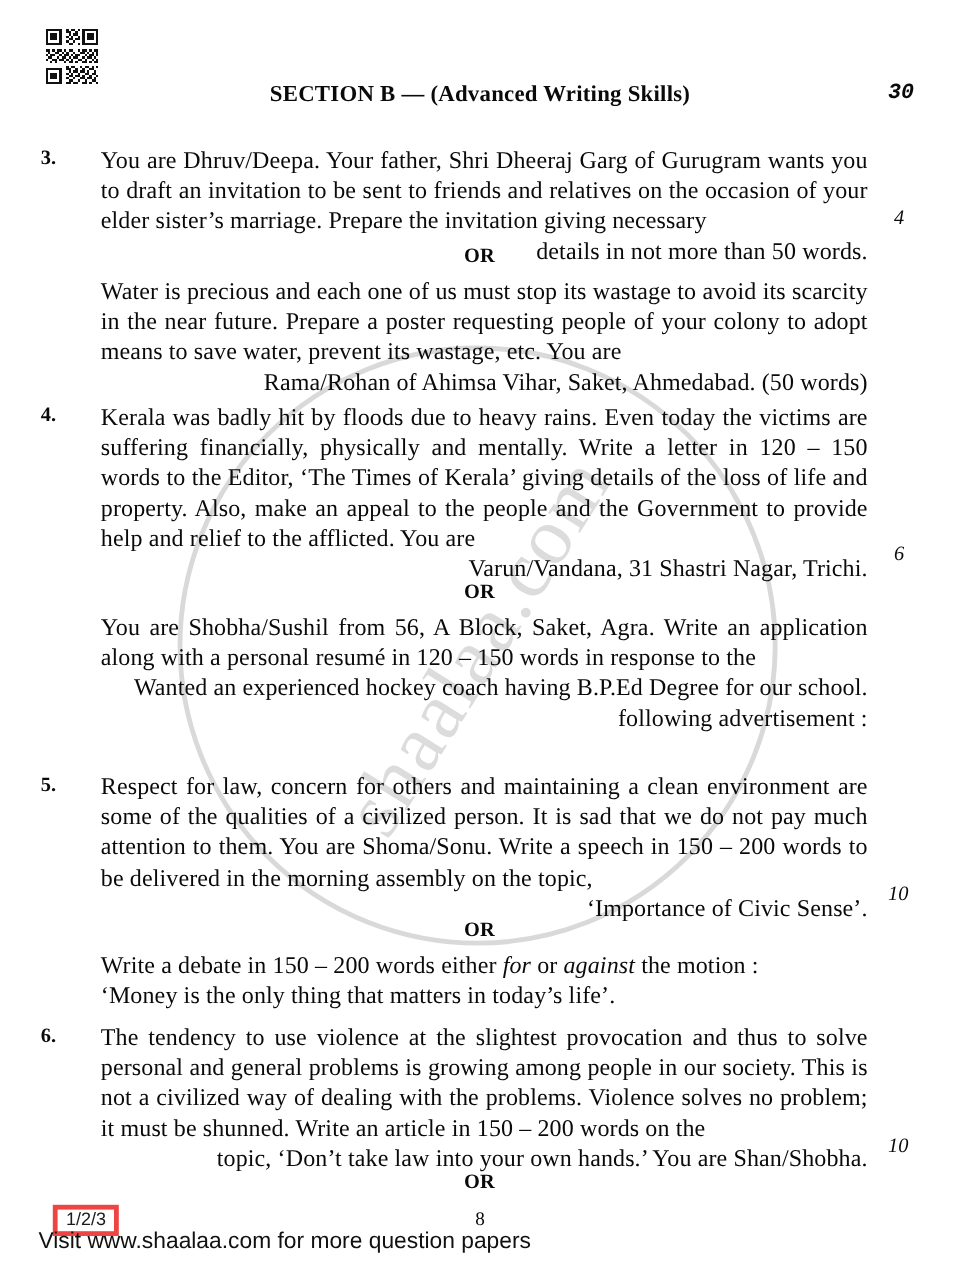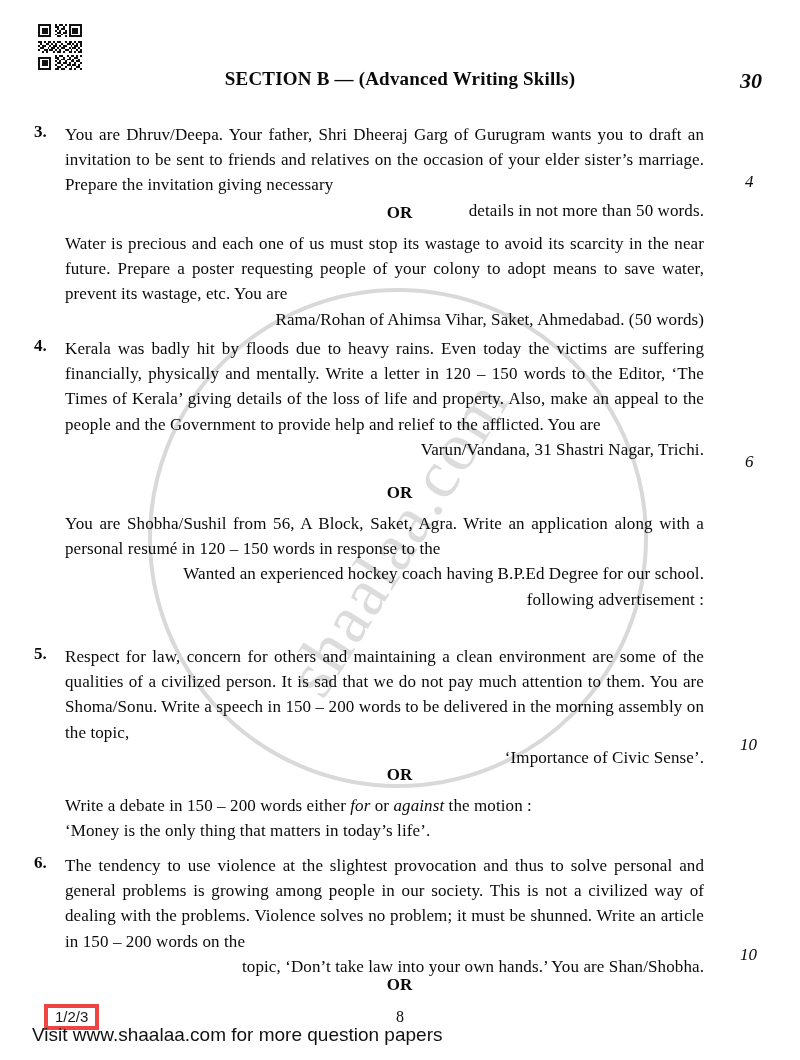--- a/index.html
+++ b/index.html
@@ -82,36 +82,36 @@
     font-size: 19px;
     letter-spacing: .2px;
   }
   .marks {
     position: absolute;
     font-style: italic;
     font-size: 17px;
     text-align: left;
     width: 40px;
   }
-  .marks.bold { font-weight: bold; font-size: 22px; }
+  .marks.bold { font-weight: bold; font-size: 18px; font-family: Liberation Mono, monospace; }
 
   
   .qnum {
     position: absolute;
     left: 34px;
     width: 34px;
     font-weight: bold;
     font-size: 17px;
     text-align: left;
   }
   .qtext {
     position: absolute;
-    left: 65px;
+    left: 84px;
     width: 639px;
-    font-size: 17px;
+    font-size: 20px;
     line-height: 25.2px;
     text-align: justify;
     text-justify: inter-word;
     letter-spacing: .1px;
   }
   .qtext.nojust { text-align: left; }
   .qtext p { margin: 0; }
   .qtext p.last { text-align: right; }
 
   .or {

